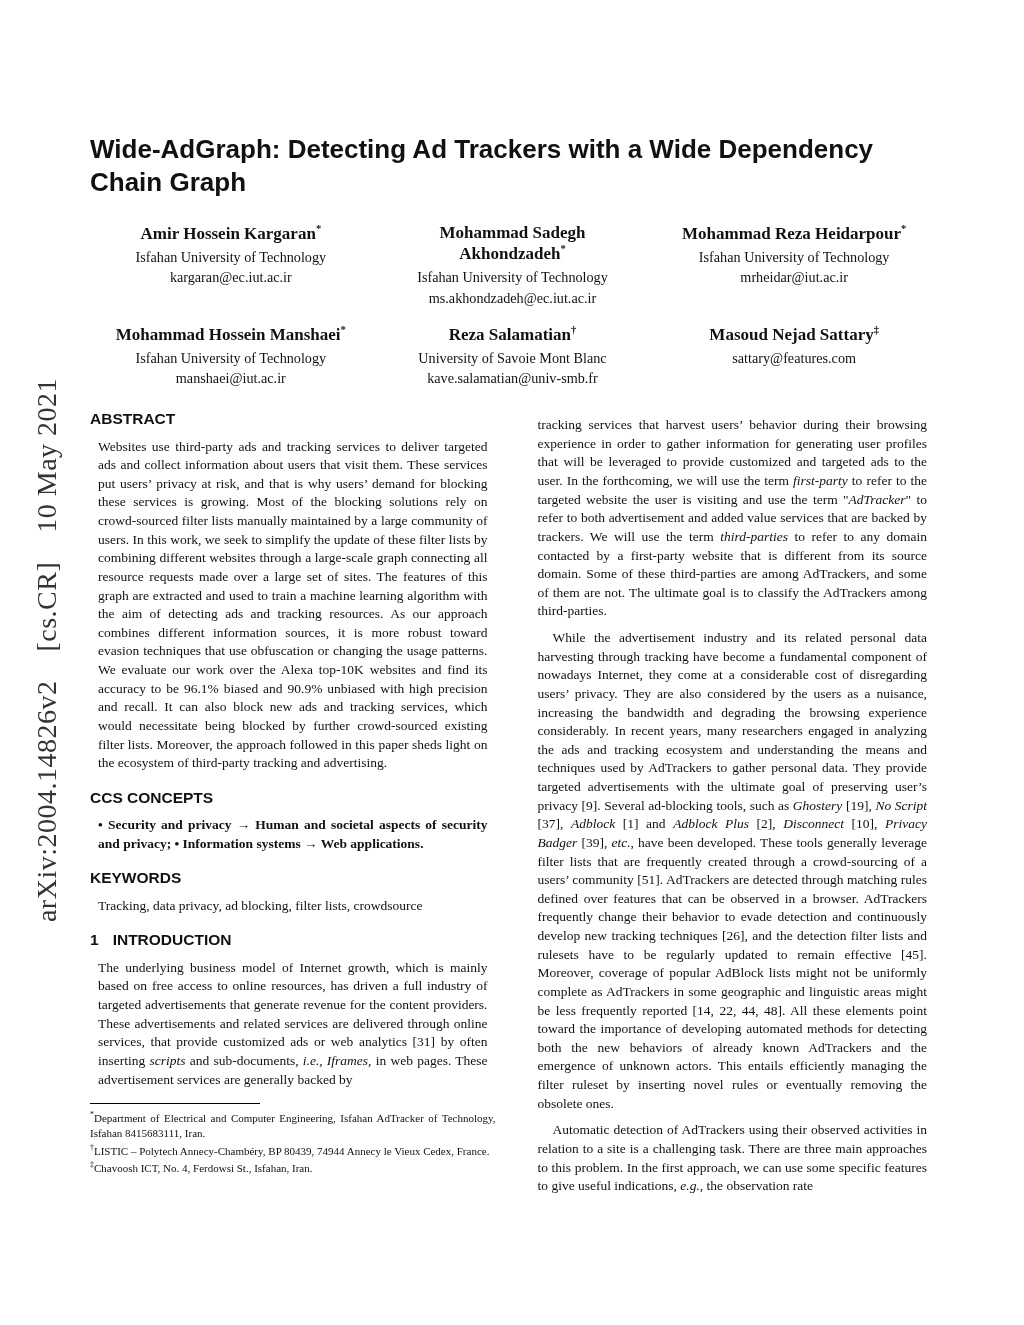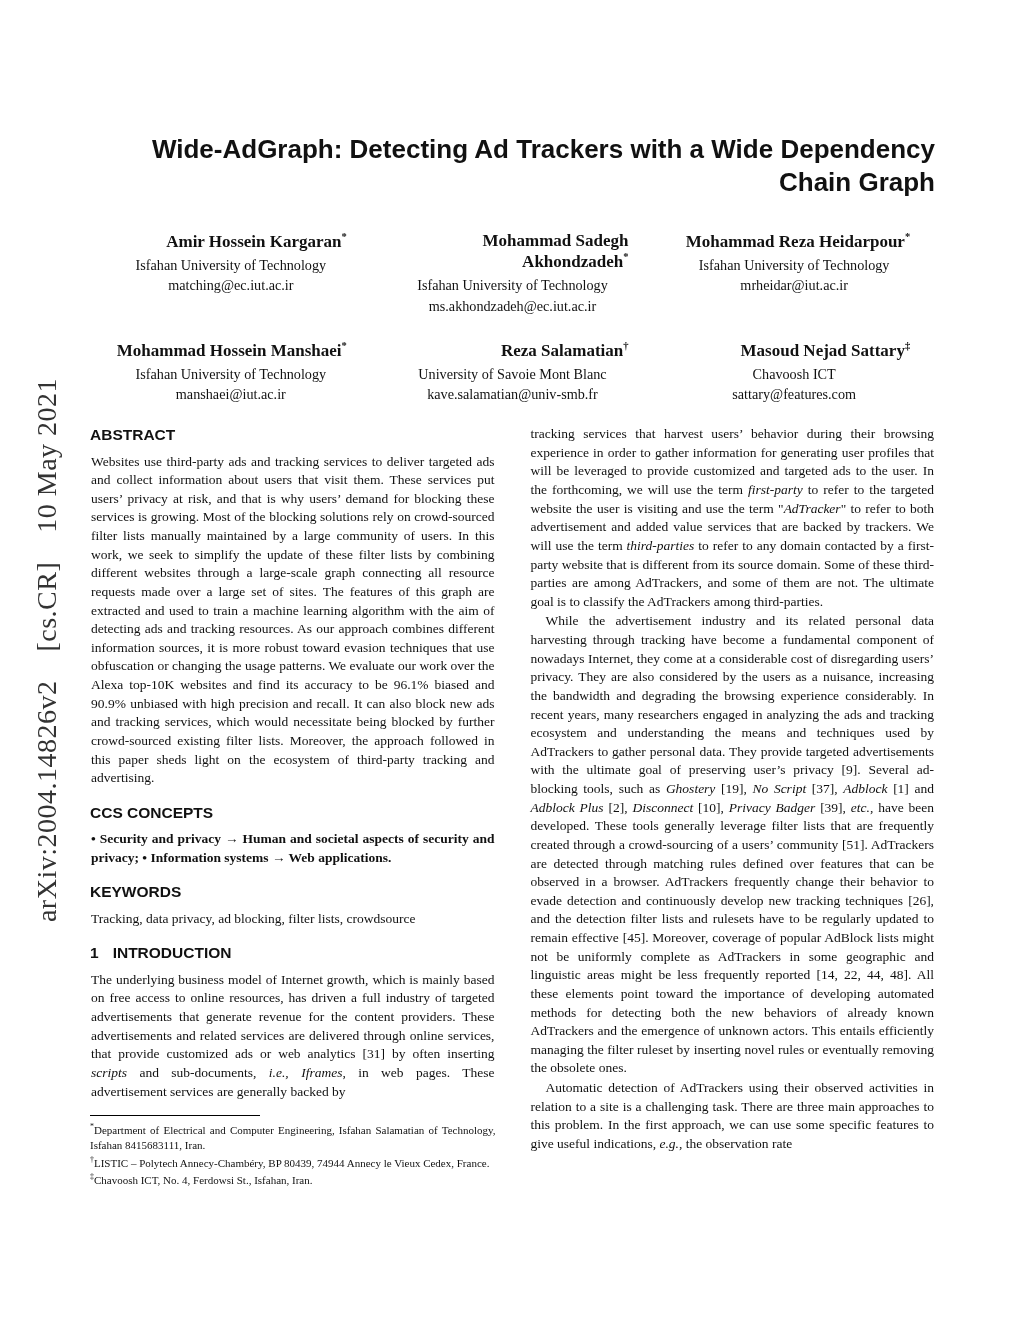--- a/index.html
+++ b/index.html
@@ -27,37 +27,36 @@
     left: 90px;
     top: 0;
     width: 845px;
   }
   .title {
     margin: 133px 0 0 0;
     font-family: "Liberation Sans", sans-serif;
     font-weight: bold;
     font-size: 26px;
     line-height: 1.27;
-    text-align: right;
+    text-align: left;
   }
   .title span { display: block; }
   .authors {
     display: grid;
     grid-template-columns: 1fr 1fr 1fr;
     row-gap: 16px;
     margin-top: 24px;
   }
   .author { text-align: center; font-size: 14.2px; line-height: 1.42; }
   .author-name {
     font-size: 17px;
     font-weight: bold;
     line-height: 1.2;
     max-width: 232px;
-    margin: 8px auto 3px auto;
-    text-align: right;
+    margin: 0 auto 3px auto;
   }
   .author-name sup { font-size: 62%; }
   .columns {
     display: flex;
     gap: 34px;
     margin-top: 20px;
   }
   .col {
     flex: 1;
     min-width: 0;
@@ -67,21 +66,21 @@
   }
   .sec-heading {
     font-family: "Liberation Sans", sans-serif;
     font-weight: bold;
     font-size: 15.5px;
     margin: 14px 0 7px 0;
     text-align: left;
   }
   .sec-heading.first { margin-top: 0; }
   .secnum-gap { display: inline-block; width: 14px; }
-  .col p { margin: 1px; }
+  .col p { margin: 8px; }
   .col p.indent { text-indent: 15px; }
   .footnotes {
     margin-top: 14px;
     font-size: 11px;
     line-height: 1.4;
     text-align: justify;
   }
   .fn-rule {
     width: 170px;
     height: 0;
@@ -102,21 +101,21 @@
     <h1 class="title">
       <span>Wide-AdGraph: Detecting Ad Trackers with a Wide Dependency</span>
       <span>Chain Graph</span>
     </h1>
 
     <div class="authors">
 
       <div class="author">
         <div class="author-name"><span>Amir Hossein Kargaran</span><sup>*</sup></div>
         <div class="author-affil">Isfahan University of Technology</div>
-        <div class="author-email">matching@ec.iut.ac.ir</div>
+        <div class="author-email">kargaran@ec.iut.ac.ir</div>
       </div>
 
       <div class="author">
         <div class="author-name"><span>Mohammad Sadegh Akhondzadeh</span><sup>*</sup></div>
         <div class="author-affil">Isfahan University of Technology</div>
         <div class="author-email">ms.akhondzadeh@ec.iut.ac.ir</div>
       </div>
 
       <div class="author">
         <div class="author-name"><span>Mohammad Reza Heidarpour</span><sup>*</sup></div>
@@ -131,21 +130,20 @@
       </div>
 
       <div class="author">
         <div class="author-name"><span>Reza Salamatian</span><sup>†</sup></div>
         <div class="author-affil">University of Savoie Mont Blanc</div>
         <div class="author-email">kave.salamatian@univ-smb.fr</div>
       </div>
 
       <div class="author">
         <div class="author-name"><span>Masoud Nejad Sattary</span><sup>‡</sup></div>
-        <div class="author-affil">Chavoosh ICT</div>
         <div class="author-email">sattary@features.com</div>
       </div>
 
     </div>
 
     <div class="columns">
 
       <div class="col">
         <h2 class="sec-heading first">ABSTRACT</h2>
         <p>Websites use third-party ads and tracking services to deliver targeted ads and collect information about users that visit them. These services put users’ privacy at risk, and that is why users’ demand for blocking these services is growing. Most of the blocking solutions rely on crowd-sourced filter lists manually maintained by a large community of users. In this work, we seek to simplify the update of these filter lists by combining different websites through a large-scale graph connecting all resource requests made over a large set of sites. The features of this graph are extracted and used to train a machine learning algorithm with the aim of detecting ads and tracking resources. As our approach combines different information sources, it is more robust toward evasion techniques that use obfuscation or changing the usage patterns. We evaluate our work over the Alexa top-10K websites and find its accuracy to be 96.1% biased and 90.9% unbiased with high precision and recall. It can also block new ads and tracking services, which would necessitate being blocked by further crowd-sourced existing filter lists. Moreover, the approach followed in this paper sheds light on the ecosystem of third-party tracking and advertising.</p>
@@ -154,21 +152,21 @@
         <p><b>• Security and privacy → Human and societal aspects of security and privacy; • Information systems → Web applications.</b></p>
 
         <h2 class="sec-heading">KEYWORDS</h2>
         <p>Tracking, data privacy, ad blocking, filter lists, crowdsource</p>
 
         <h2 class="sec-heading"><span>1</span><span class="secnum-gap"></span><span>INTRODUCTION</span></h2>
         <p>The underlying business model of Internet growth, which is mainly based on free access to online resources, has driven a full industry of targeted advertisements that generate revenue for the content providers. These advertisements and related services are delivered through online services, that provide customized ads or web analytics [31] by often inserting <i>scripts</i> and sub-documents, <i>i.e., Iframes</i>, in web pages. These advertisement services are generally backed by</p>
 
         <div class="footnotes">
           <div class="fn-rule"></div>
-          <div class="footnote"><sup>*</sup><span>Department of Electrical and Computer Engineering, Isfahan Salamatian of Technology, Isfahan 8415683111, Iran.</span></div>
+          <div class="footnote"><sup>*</sup><span>Department of Electrical and Computer Engineering, Isfahan AdTracker of Technology, Isfahan 8415683111, Iran.</span></div>
           <div class="footnote"><sup>†</sup><span>LISTIC – Polytech Annecy-Chambéry, BP 80439, 74944 Annecy le Vieux Cedex, France.</span></div>
           <div class="footnote"><sup>‡</sup><span>Chavoosh ICT, No. 4, Ferdowsi St., Isfahan, Iran.</span></div>
         </div>
       </div>
 
       <div class="col">
         <p>tracking services that harvest users’ behavior during their browsing experience in order to gather information for generating user profiles that will be leveraged to provide customized and targeted ads to the user. In the forthcoming, we will use the term <i>first-party</i> to refer to the targeted website the user is visiting and use the term "<i>AdTracker</i>" to refer to both advertisement and added value services that are backed by trackers. We will use the term <i>third-parties</i> to refer to any domain contacted by a first-party website that is different from its source domain. Some of these third-parties are among AdTrackers, and some of them are not. The ultimate goal is to classify the AdTrackers among third-parties.</p>
         <p class="indent">While the advertisement industry and its related personal data harvesting through tracking have become a fundamental component of nowadays Internet, they come at a considerable cost of disregarding users’ privacy. They are also considered by the users as a nuisance, increasing the bandwidth and degrading the browsing experience considerably. In recent years, many researchers engaged in analyzing the ads and tracking ecosystem and understanding the means and techniques used by AdTrackers to gather personal data. They provide targeted advertisements with the ultimate goal of preserving user’s privacy [9]. Several ad-blocking tools, such as <i>Ghostery</i> [19], <i>No Script</i> [37], <i>Adblock</i> [1] and <i>Adblock Plus</i> [2], <i>Disconnect</i> [10], <i>Privacy Badger</i> [39], <i>etc.</i>, have been developed. These tools generally leverage filter lists that are frequently created through a crowd-sourcing of a users’ community [51]. AdTrackers are detected through matching rules defined over features that can be observed in a browser. AdTrackers frequently change their behavior to evade detection and continuously develop new tracking techniques [26], and the detection filter lists and rulesets have to be regularly updated to remain effective [45]. Moreover, coverage of popular AdBlock lists might not be uniformly complete as AdTrackers in some geographic and linguistic areas might be less frequently reported [14, 22, 44, 48]. All these elements point toward the importance of developing automated methods for detecting both the new behaviors of already known AdTrackers and the emergence of unknown actors. This entails efficiently managing the filter ruleset by inserting novel rules or eventually removing the obsolete ones.</p>
         <p class="indent">Automatic detection of AdTrackers using their observed activities in relation to a site is a challenging task. There are three main approaches to this problem. In the first approach, we can use some specific features to give useful indications, <i>e.g.</i>, the observation rate</p>
       </div>

